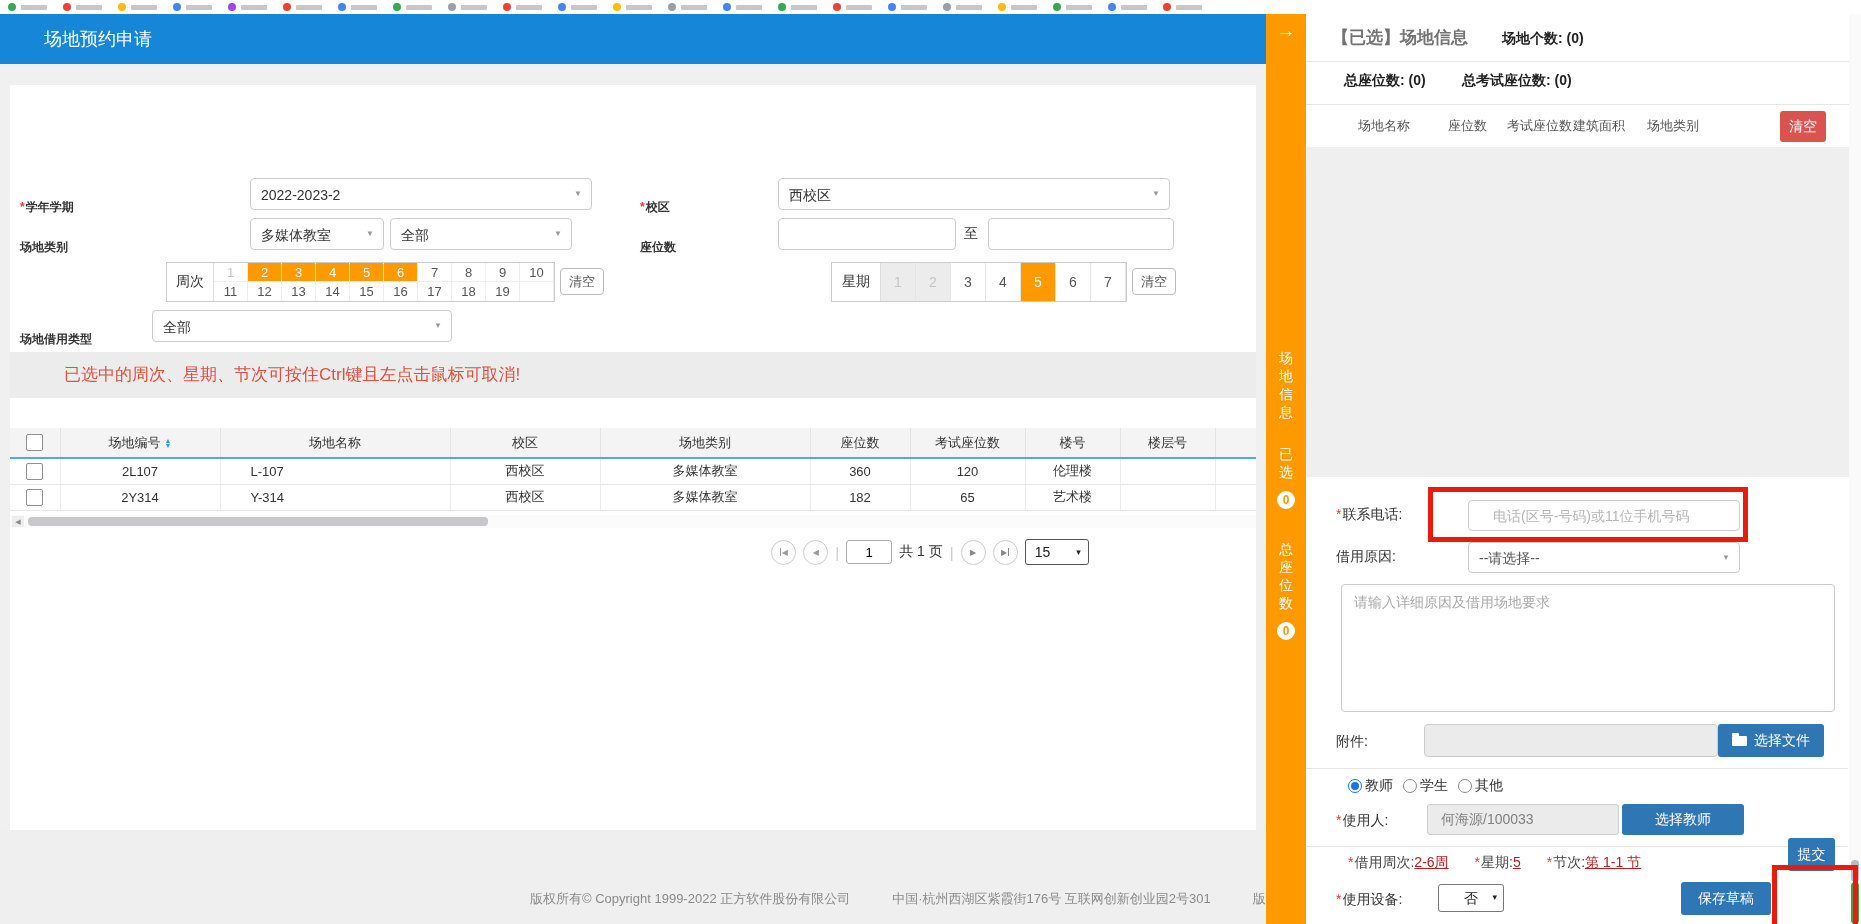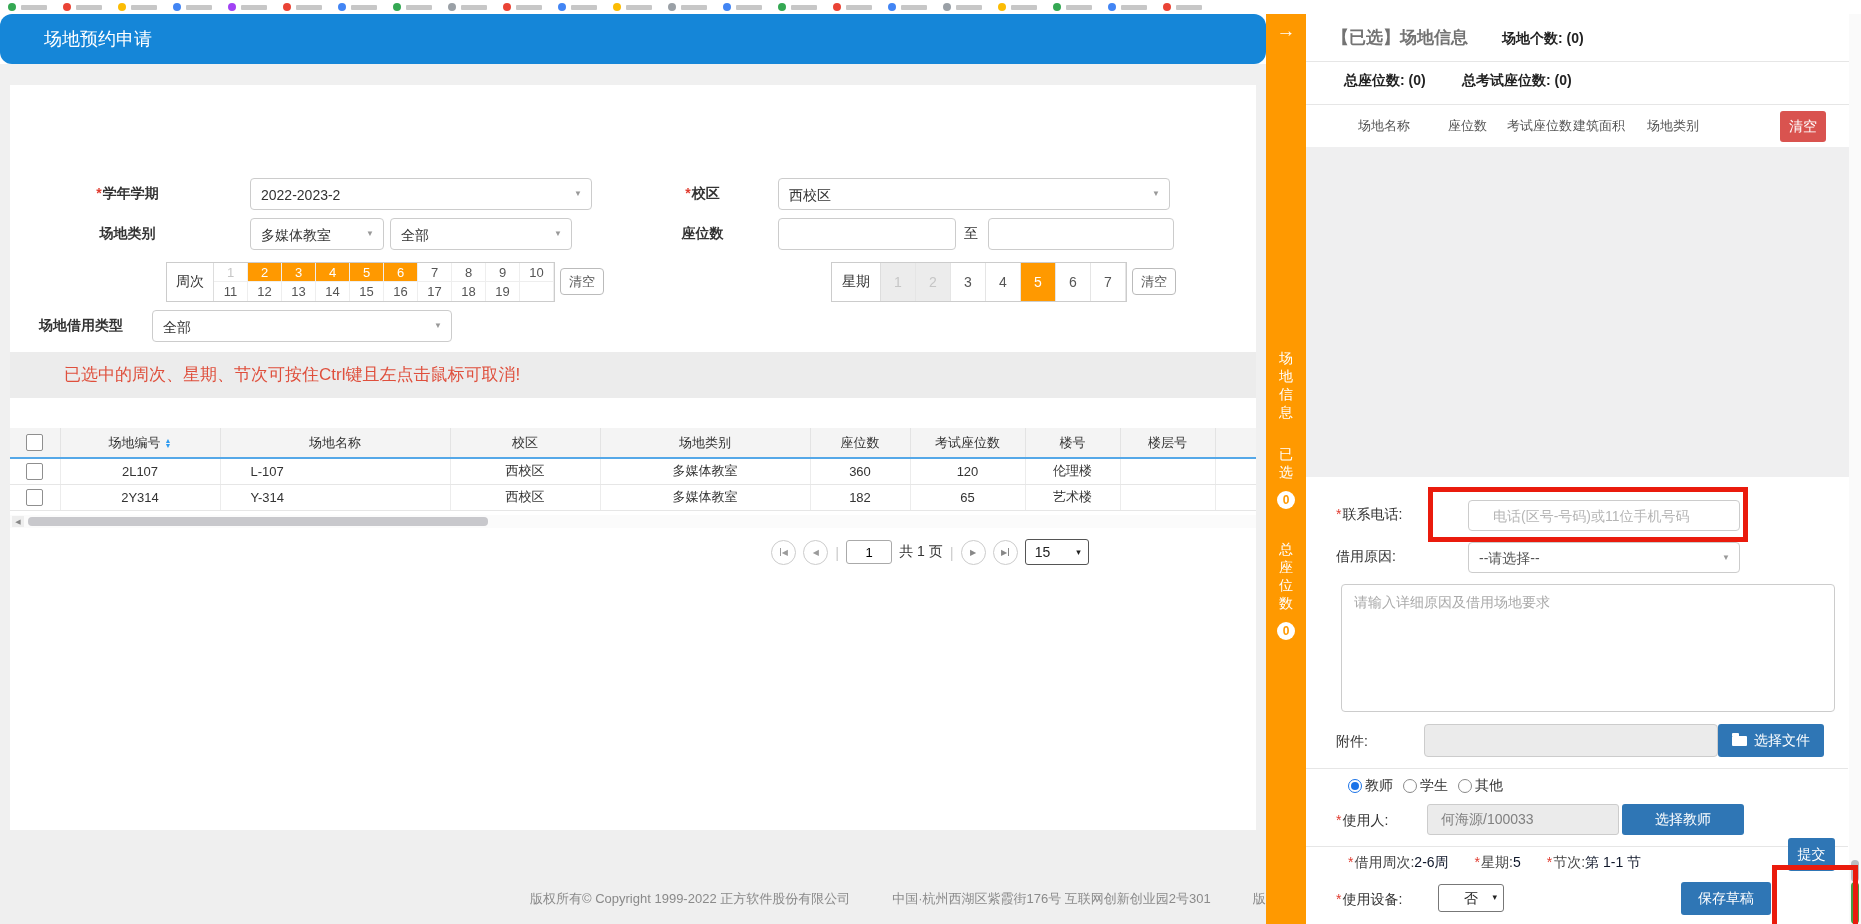--- a/index.html
+++ b/index.html
@@ -7,30 +7,30 @@
   .page{position:relative;width:1861px;height:924px;background:#fff;overflow:hidden;}
   .abs{position:absolute;}
 
   
   .bookmarks{left:0;top:0;width:1861px;height:14px;background:#fff;overflow:hidden;display:flex;align-items:center;gap:16px;padding-left:8px;}
   .bm-item{display:flex;align-items:center;gap:5px;flex:none;}
   .bm-dot{width:8px;height:8px;border-radius:50%;}
   .bm-bar{width:26px;height:5px;background:#b9b9b9;border-radius:1px;opacity:.8;}
 
   
-  .blue-header{left:0;top:14px;width:1266px;height:50px;background:#1586d8;border-radius:12px;}
+  .blue-header{left:0;top:14px;width:1266px;height:50px;background:#1586d8;}
   .page-title{position:absolute;left:44px;top:0;line-height:50px;color:#fff;font-size:18px;}
 
   
   .left-bg{left:0;top:64px;width:1266px;height:766px;background:#f0f0f0;}
   .card{left:10px;top:85px;width:1246px;height:745px;background:#fff;}
   .tabbar{left:11px;top:110px;width:1244px;height:42px;background:#f6f6f6;border-bottom:1px solid #ddd;}
   .tab{position:absolute;top:0;height:39px;line-height:39px;text-align:center;font-size:14px;color:#444;width:113px;cursor:pointer;}
   .tab.active{background:#fff;border-top:3px solid #f0a818;border-left:1px solid #ddd;border-right:1px solid #ddd;color:#222;font-weight:bold;top:-3px;height:44px;}
-  .lbl{font-size:14px;color:#333;text-align:center;font-weight:bold;}
+  .lbl{font-size:12px;color:#333;text-align:left;font-weight:bold;margin-top:14px;}
   .req{color:#e03b2f;margin-right:1px;}
   .select-box{position:absolute;height:32px;border:1px solid #ccc;border-radius:4px;background:#fff;font-size:14px;color:#333;line-height:32px;padding:0 24px 0 10px;box-sizing:border-box;white-space:nowrap;overflow:hidden;}
   .caret{position:absolute;right:9px;top:0;height:100%;display:flex;align-items:center;color:#999;font-size:8px;}
   .input-box{position:absolute;height:32px;border:1px solid #ccc;border-radius:4px;background:#fff;box-sizing:border-box;font-size:14px;padding:0 8px;}
   input.input-box{outline:none;color:#333;}
   input.input-box::placeholder{color:#b6b6b6;}
 
   
   .picker{position:absolute;border:1px solid #ccc;background:#fff;display:flex;box-sizing:border-box;}
   .picker .p-label{width:46px;display:flex;align-items:center;justify-content:center;font-size:14px;color:#333;border-right:1px solid #ddd;}
@@ -100,21 +100,21 @@
   .folder-ic{width:15px;height:10px;background:#fff;border-radius:1px;position:relative;display:inline-block;}
   .folder-ic:before{content:"";position:absolute;top:-3px;left:0;width:7px;height:3px;background:#fff;border-radius:1px 1px 0 0;}
   .radio-row{position:absolute;left:42px;top:763px;display:flex;align-items:center;gap:10px;font-size:14px;color:#333;}
   .radio-item{display:flex;align-items:center;gap:3px;cursor:pointer;}
   .radio-dot{width:14px;height:14px;border:1px solid #8a8a8a;border-radius:50%;box-sizing:border-box;background:#fff;position:relative;}
   .radio-dot.on{border-color:#1a73e8;}
   .radio-dot.on:after{content:"";position:absolute;left:2px;top:2px;width:8px;height:8px;border-radius:50%;background:#1a73e8;}
   .ro-input{position:absolute;background:#ebebeb;border:1px solid #ccc;border-radius:3px;color:#808080;font-size:14px;line-height:29px;padding-left:13px;box-sizing:border-box;}
   .summary{position:absolute;left:42px;top:840px;display:flex;gap:26px;font-size:14px;}
   .summary .s-lbl{color:#444;}
-  .summary .s-val{color:#0f172a;}
+  .summary .s-val{color:#b91c1c;text-decoration:underline;}
   .dev-select{position:absolute;left:132px;top:870px;width:66px;height:28px;border:1px solid #777;border-radius:3px;background:#fff;font-size:14px;color:#222;line-height:26px;text-align:center;box-sizing:border-box;cursor:pointer;}
   .dev-select .chev{position:absolute;right:6px;top:-1px;font-size:9px;color:#222;}
 
   .anno-box{position:absolute;border:5px solid #ea1b0d;pointer-events:none;z-index:9;}
   .vscroll{left:1849px;top:14px;width:12px;height:910px;background:#fafafa;}
   .vs-thumb{position:absolute;left:2px;width:8px;border-radius:4px;}
 </style>
 </head>
 <body>
 

